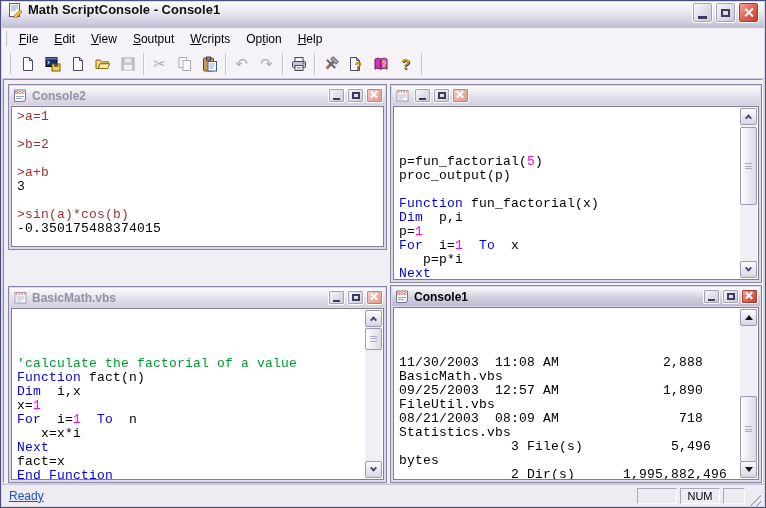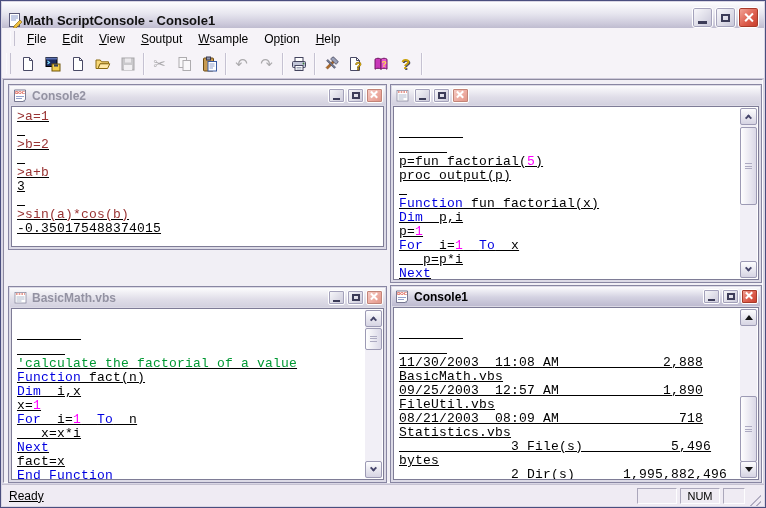--- a/index.html
+++ b/index.html
@@ -2,37 +2,37 @@
 <html style="--c-in: #993333; --c-kw: #0000E0; --c-num: #FF00FF; --c-cm: #009933; --c-out: #000000;"><head>
 <meta charset="utf-8">
 <style>
   html,body{margin:0;padding:0;}
   body{width:766px;height:508px;position:relative;font-family:"Liberation Sans",sans-serif;background:#fff;overflow:hidden;}
   .win{position:absolute;inset:0;background:#D9D6E4;border:1px solid #4A4E7E;box-sizing:border-box;}
 
   
   .titlebar{position:absolute;top:1px;left:1px;right:1px;height:26px;
     background:linear-gradient(#FDFDFE,#E7E6EF 45%,#CBC8DA 85%,#BFBCD0);
-    display:flex;align-items:flex-end;padding:0 5px;border-bottom:1px solid #9B98B0;}
+    display:flex;align-items:flex-start;gap:5px;padding:0 5px;border-bottom:1px solid #9B98B0;}
   .title{flex:1;font-weight:bold;font-size:13px;color:#111;white-space:nowrap;}
   .winbtns{display:flex;gap:2px;}
   .wbtn{width:21px;height:21px;border-radius:3px;border:1px solid #fff;box-sizing:border-box;
     display:flex;align-items:center;justify-content:center;position:relative;}
   .wbtn.sil{background:linear-gradient(135deg,#FBFBFD,#C6C4D7);box-shadow:inset 0 0 0 1px #A5A3BC;}
   .wbtn.red{background:linear-gradient(135deg,#F4AB9F,#DD5E4E 55%,#C63A28);box-shadow:inset 0 0 0 1px #A83A2A;}
   .g-min{width:9px;height:3px;background:#3C3C58;margin-top:10px;}
   .g-max{width:9px;height:8px;border:2px solid #3C3C58;box-sizing:border-box;}
   .g-x{width:11px;height:11px;position:relative;}
   .g-x::before,.g-x::after{content:"";position:absolute;left:5px;top:0;width:2.4px;height:11px;background:#fff;}
   .g-x::before{transform:rotate(45deg);} .g-x::after{transform:rotate(-45deg);}
   .cbtn .g-x::before,.cbtn .g-x::after{height:9px;left:4px;}
 
   
   .menubar{position:absolute;top:27px;left:1px;right:1px;height:21px;background:#F6F3F8;
-    display:flex;align-items:center;font-size:12px;padding-left:8px;border-bottom:1px solid #E2DEE9;}
+    display:flex;align-items:center;font-size:12px;padding-left:0;border-bottom:1px solid #E2DEE9;}
   .mgrip{width:3px;height:15px;border-left:1px solid #FBFAFD;border-right:1px solid #C4C0D0;margin-right:4px;}
   .menuitem{padding:2px 8px;color:#000;cursor:default;}
   .menuitem u{text-decoration:underline;}
 
   
   .toolbar{position:absolute;top:48px;left:1px;right:1px;height:29px;background:#F6F3F8;
     display:flex;align-items:center;padding:0 3px;border-bottom:1px solid #CEC9DA;}
   .tgrip{width:3px;height:21px;border-left:1px solid #FBFAFD;border-right:1px solid #C4C0D0;margin:0 4px 0 1px;}
   .tbtn{width:25px;height:25px;display:flex;align-items:center;justify-content:center;flex:0 0 auto;}
   .tbtn.disabled{opacity:.42;filter:grayscale(1);}
@@ -53,21 +53,21 @@
   .cbtn{width:17px;height:15px;border-radius:2px;border:1px solid #fff;box-sizing:border-box;
     display:flex;align-items:center;justify-content:center;}
   .cbtn.sil{background:linear-gradient(135deg,#FAFAFC,#C9C7D8);box-shadow:inset 0 0 0 1px #A3A1BA;}
   .cbtn .g-min{width:7px;height:2.5px;margin-top:7px;}
   .cbtn .g-max{width:8px;height:7px;}
   .cbtn.pink{background:linear-gradient(135deg,#F6CFC8,#ECA99E 60%,#E09384);box-shadow:inset 0 0 0 1px #C28478;}
   .cbtn.red{background:linear-gradient(135deg,#F2A89C,#DD5E4E 55%,#C63A28);box-shadow:inset 0 0 0 1px #A83A2A;}
   .cbody{position:absolute;left:2px;right:2px;top:21px;bottom:2px;background:#fff;border:1px solid #7E7C96;
     box-sizing:border-box;overflow:hidden;padding:3px 0 0 5px;}
   .mono,.mono *{font-family:"Liberation Mono","DejaVu Sans Mono",monospace;}
-  .mono{font-size:13px;letter-spacing:.2px;white-space:pre;text-decoration:underline;}
+  .mono{font-size:13px;letter-spacing:.2px;white-space:pre;}
   .cl{height:14px;line-height:14px;}
   .in{color:var(--c-in);} .out{color:var(--c-out);} .kw{color:var(--c-kw);}
   .num{color:var(--c-num);} .cm{color:var(--c-cm);}
 
   
   .sb{position:absolute;top:1px;right:1px;bottom:1px;width:17px;background:#F1EFF6;display:flex;flex-direction:column;}
   .sb-btn{height:17px;flex:0 0 auto;background:linear-gradient(#FDFDFE,#D6D4E3);border:1px solid #9C9AB4;border-radius:2px;
     box-sizing:border-box;display:flex;align-items:center;justify-content:center;}
   .sb-track{flex:1;position:relative;}
   .sb-thumb{position:absolute;left:0;right:0;background:linear-gradient(90deg,#FEFEFE,#DAD8E7);
@@ -77,21 +77,21 @@
   .chev{width:5px;height:5px;border-left:2px solid #45456A;border-top:2px solid #45456A;box-sizing:border-box;}
   .chev.up{transform:rotate(45deg) translate(1px,1px);}
   .chev.down{transform:rotate(225deg) translate(1px,1px);}
   .tri{width:0;height:0;border-left:4px solid transparent;border-right:4px solid transparent;}
   .tri.up{border-bottom:5px solid #161616;}
   .tri.down{border-top:5px solid #161616;}
 
   
   .statusbar{position:absolute;left:1px;right:1px;bottom:1px;height:22px;background:#EFEBF3;border-top:1px solid #C6C2D2;
     display:flex;align-items:center;font-size:12px;padding:0 3px 0 7px;box-sizing:border-box;}
-  .status-text{flex:1;color:#000000;text-decoration:underline;}
+  .status-text{flex:1;color:#1d4ed8;text-decoration:underline;}
   .spane{width:40px;height:16px;border:1px solid;border-color:#ABA7BB #FDFDFE #FDFDFE #ABA7BB;margin-left:3px;
     font-size:11px;display:flex;align-items:center;justify-content:center;box-sizing:border-box;}
   .spane.small{width:22px;}
   .sgrip{width:13px;height:13px;margin-left:3px;align-self:flex-end;
     background:repeating-linear-gradient(135deg,transparent 0 2.5px,#B2AEC2 2.5px 4px);
     clip-path:polygon(100% 0,100% 100%,0 100%);}
 
   .icon16{width:16px;height:16px;display:block;}
   .icon15{width:15px;height:15px;display:block;}
 </style>
@@ -121,21 +121,21 @@
         </span>
     </span>
   </div>
 
   <div class="menubar">
     <span class="mgrip"></span>
     <span class="menuitem"><span></span><u>F</u><span>ile</span></span>
     <span class="menuitem"><span></span><u>E</u><span>dit</span></span>
     <span class="menuitem"><span></span><u>V</u><span>iew</span></span>
     <span class="menuitem"><span></span><u>S</u><span>output</span></span>
-    <span class="menuitem"><span></span><u>W</u><span>sample</span></span>
+    <span class="menuitem"><span></span><u>W</u><span>cripts</span></span>
     <span class="menuitem"><span>Op</span><u>t</u><span>ion</span></span>
     <span class="menuitem"><span></span><u>H</u><span>elp</span></span>
   </div>
 
   <div class="toolbar">
     <span class="tgrip"></span>
 
     <span class="tbtn">
       <svg class="icon16" viewBox="0 0 16 16">
         <path d="M3.5 1.5h6l3 3v10h-9z" fill="#fff" stroke="#4A4A66"></path>

